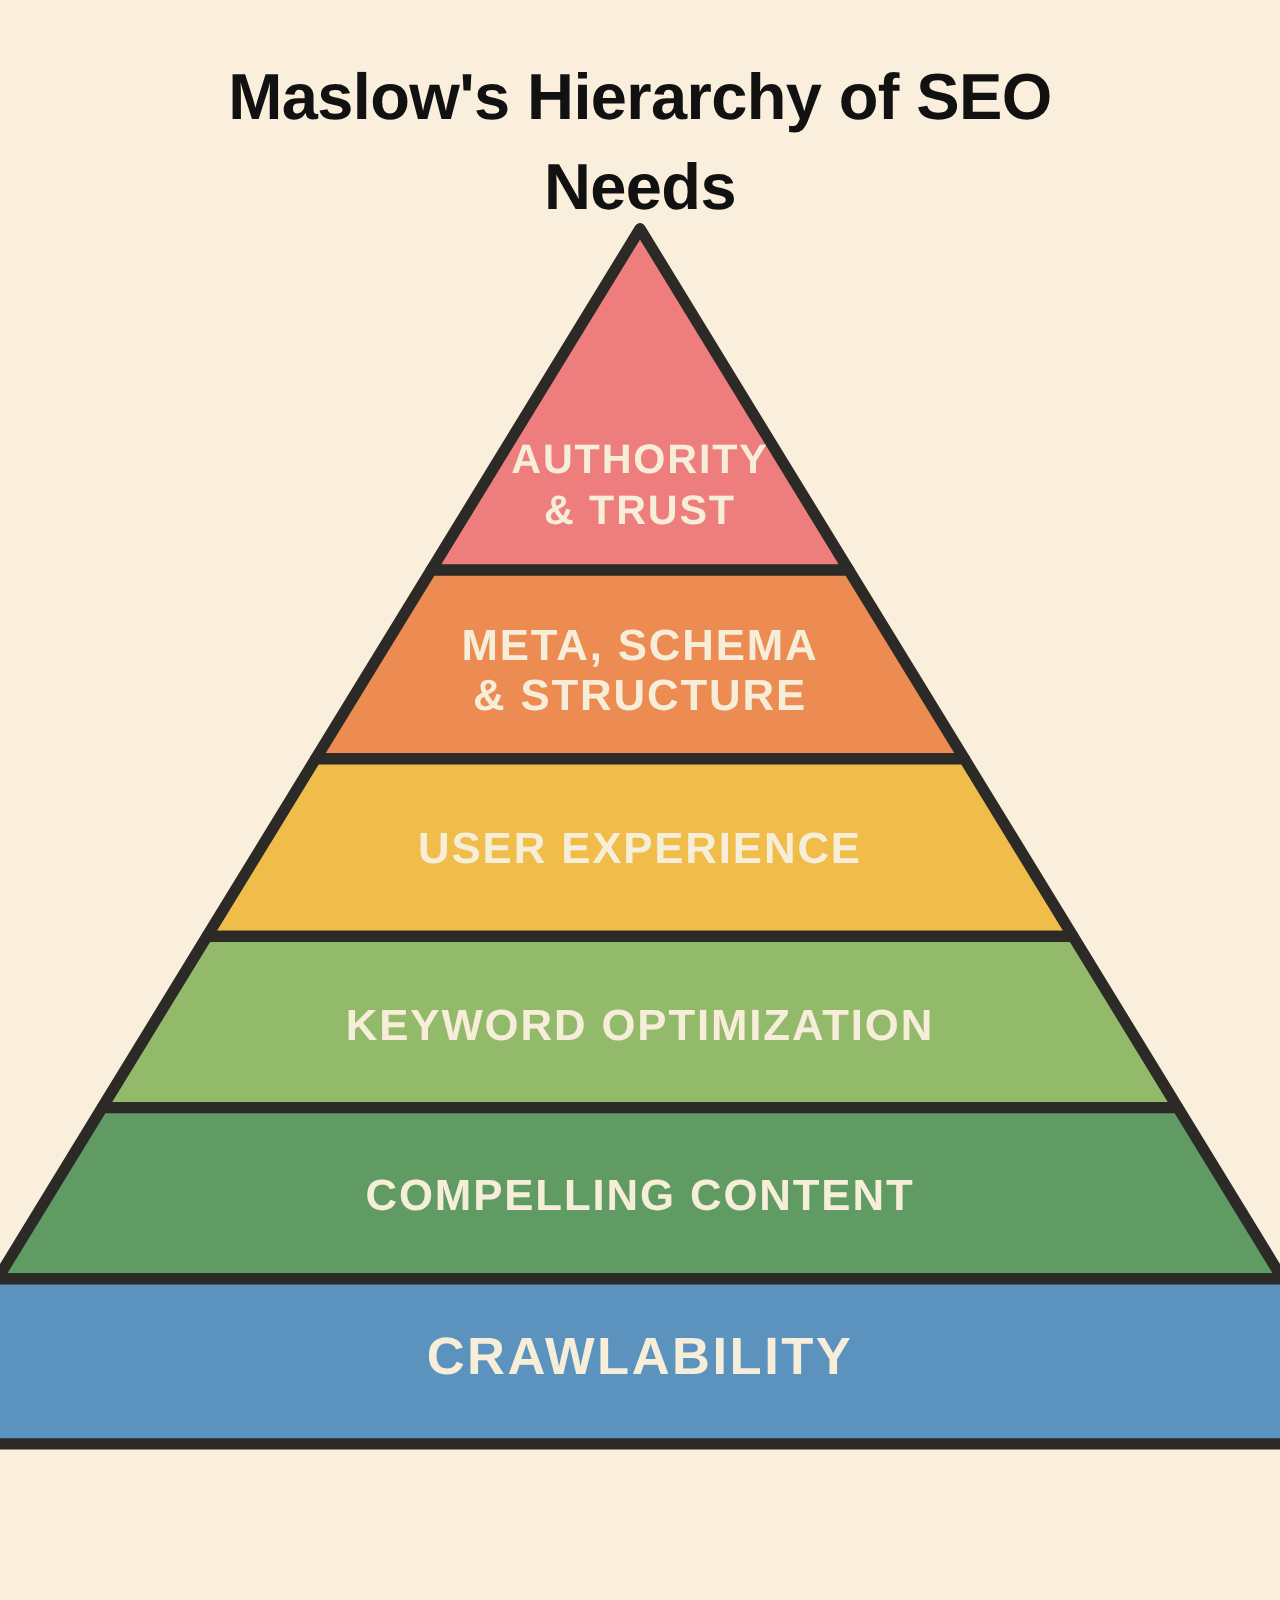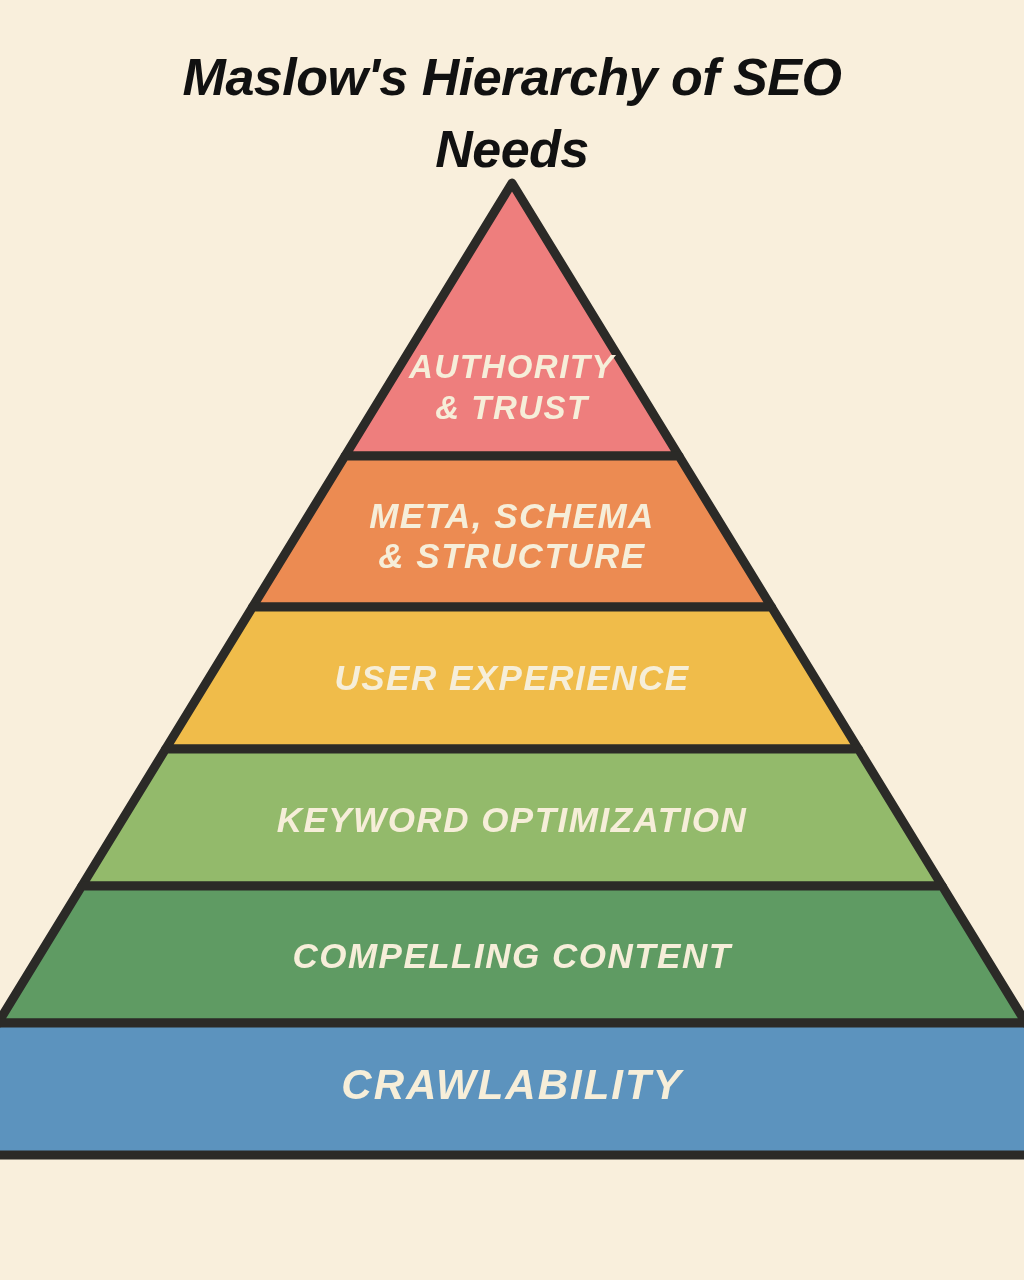--- a/index.html
+++ b/index.html
@@ -8,21 +8,20 @@
     width: 1024px;
     height: 1280px;
     background: #f9efdc;
     overflow: hidden;
     font-family: "Liberation Sans", sans-serif;
   }
   .stage {
     position: relative;
     width: 952px;
     height: 1280px;
-    font-style: italic;
   }
   svg { display: block; }
   text {
     font-family: "Liberation Sans", sans-serif;
     font-weight: 700;
   }
   .title-line {
     font-size: 52px;
     letter-spacing: -0.5px;
   }

